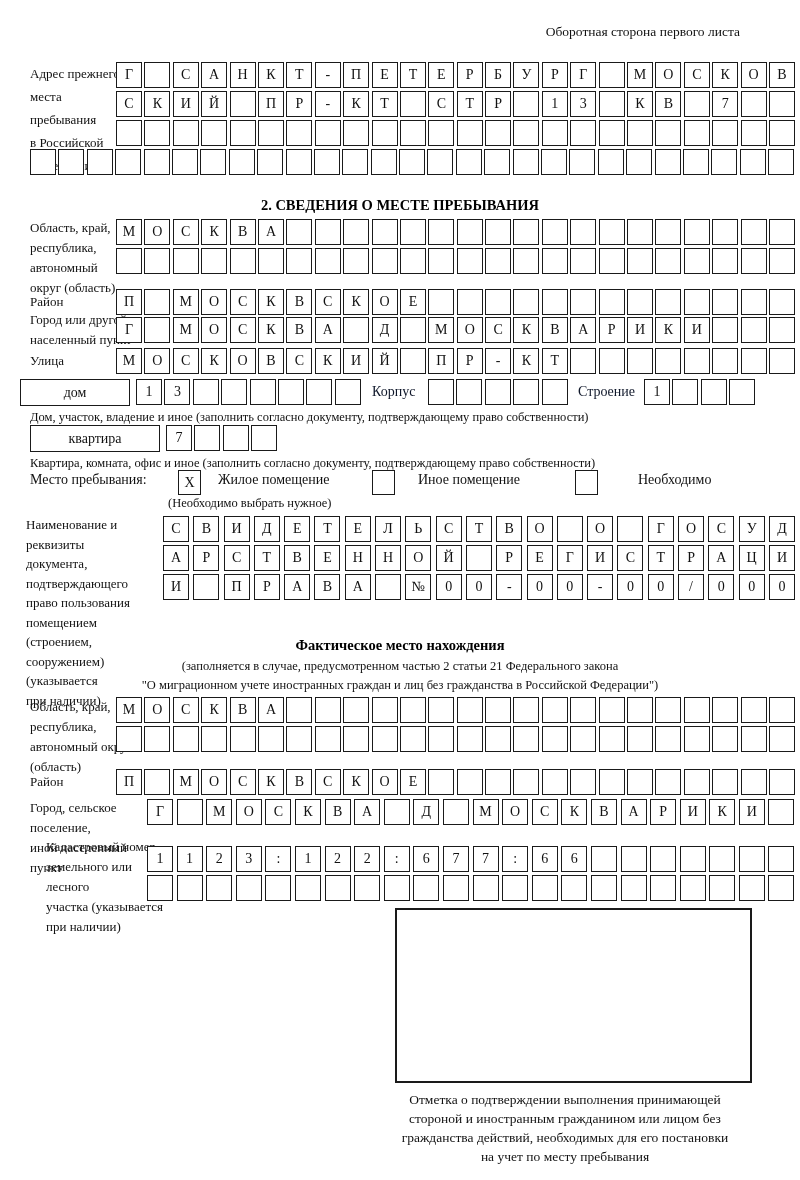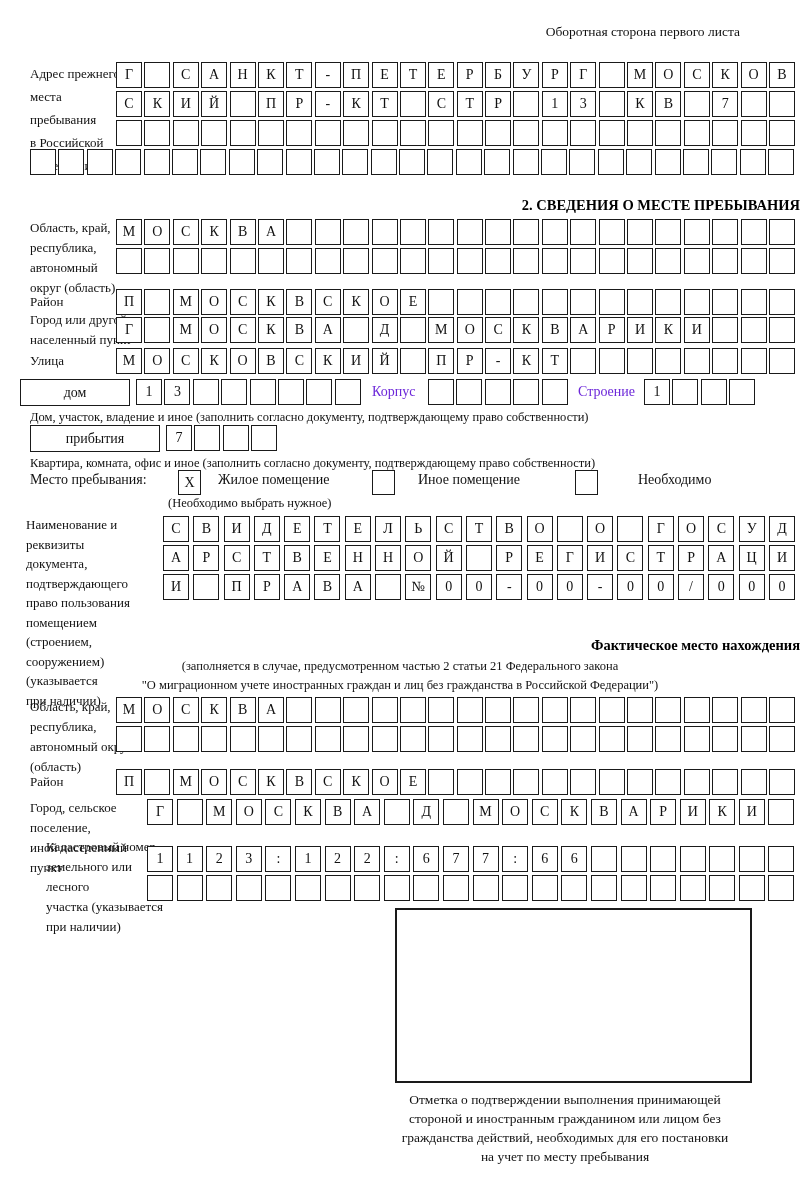--- a/index.html
+++ b/index.html
@@ -5,34 +5,34 @@
   html,body{margin:0;padding:0;background:#fff;}
   #page{
     position:relative;width:800px;height:1180px;background:#fff;
     font-family:"Liberation Serif","DejaVu Serif",serif;color:#111;
     overflow:hidden;
   }
   .abs{position:absolute;}
   .lbl{position:absolute;font-size:13px;line-height:20px;white-space:pre-line;color:#111;}
   .cap{position:absolute;font-size:12.5px;color:#111;}
   .center{text-align:center;}
-  .title{position:absolute;font-weight:bold;font-size:14.5px;width:800px;text-align:right;color:#000;}
+  .title{position:absolute;font-weight:bold;font-size:14.5px;width:800px;text-align:center;color:#000;}
   .grid{position:absolute;display:flex;gap:2.4px;}
   .grid.g30{gap:4.3px;}
   .grid.g29{gap:3.6px;}
   .cell{
     box-sizing:border-box;width:26px;height:26px;border:1.7px solid #1a1a1a;
     display:flex;align-items:center;justify-content:center;
     font-size:14px;font-weight:bold;font-weight:normal;background:#fff;flex:0 0 auto;
   }
   .wbox{
     position:absolute;box-sizing:border-box;border:1.9px solid #1a1a1a;height:27px;
     display:flex;align-items:center;justify-content:center;font-size:14px;background:#fff;
   }
-  .inline-lbl{position:absolute;font-size:14px;line-height:26px;color:#6d28d9;}
+  .inline-lbl{position:absolute;font-size:14px;line-height:26px;color:#0f172a;}
   .cbox{
     position:absolute;box-sizing:border-box;width:23px;height:25px;border:1.8px solid #1a1a1a;
     display:flex;align-items:center;justify-content:center;font-size:14px;background:#fff;
   }
   .stamp{position:absolute;border:2px solid #1a1a1a;background:#fff;box-sizing:border-box;}
   .note{position:absolute;font-size:13.5px;line-height:19px;text-align:center;white-space:pre-line;color:#111;}
 </style>
 </head>
 <body>
 
@@ -320,21 +320,21 @@
   <div class="inline-lbl" style="left:578px;top:379px;">Строение</div>
   <div class="grid" style="left:644px;top:379px;">
       <span class="cell">1</span>
       <span class="cell"></span>
       <span class="cell"></span>
       <span class="cell"></span>
     </div>
 
   <div class="cap" style="left:30px;top:410px;width:740px;">Дом, участок, владение и иное (заполнить согласно документу, подтверждающему право собственности)</div>
 
-  <div class="wbox" style="left:30px;top:425px;width:130px;">прибытия</div>
+  <div class="wbox" style="left:30px;top:425px;width:130px;">квартира</div>
   <div class="grid" style="left:166px;top:425px;">
       <span class="cell">7</span>
       <span class="cell"></span>
       <span class="cell"></span>
       <span class="cell"></span>
     </div>
 
   <div class="cap" style="left:30px;top:456px;width:740px;">Квартира, комната, офис и иное (заполнить согласно документу, подтверждающему право собственности)</div>
 
   <div class="abs" style="left:30px;top:472px;font-size:14px;">Место пребывания:</div>

